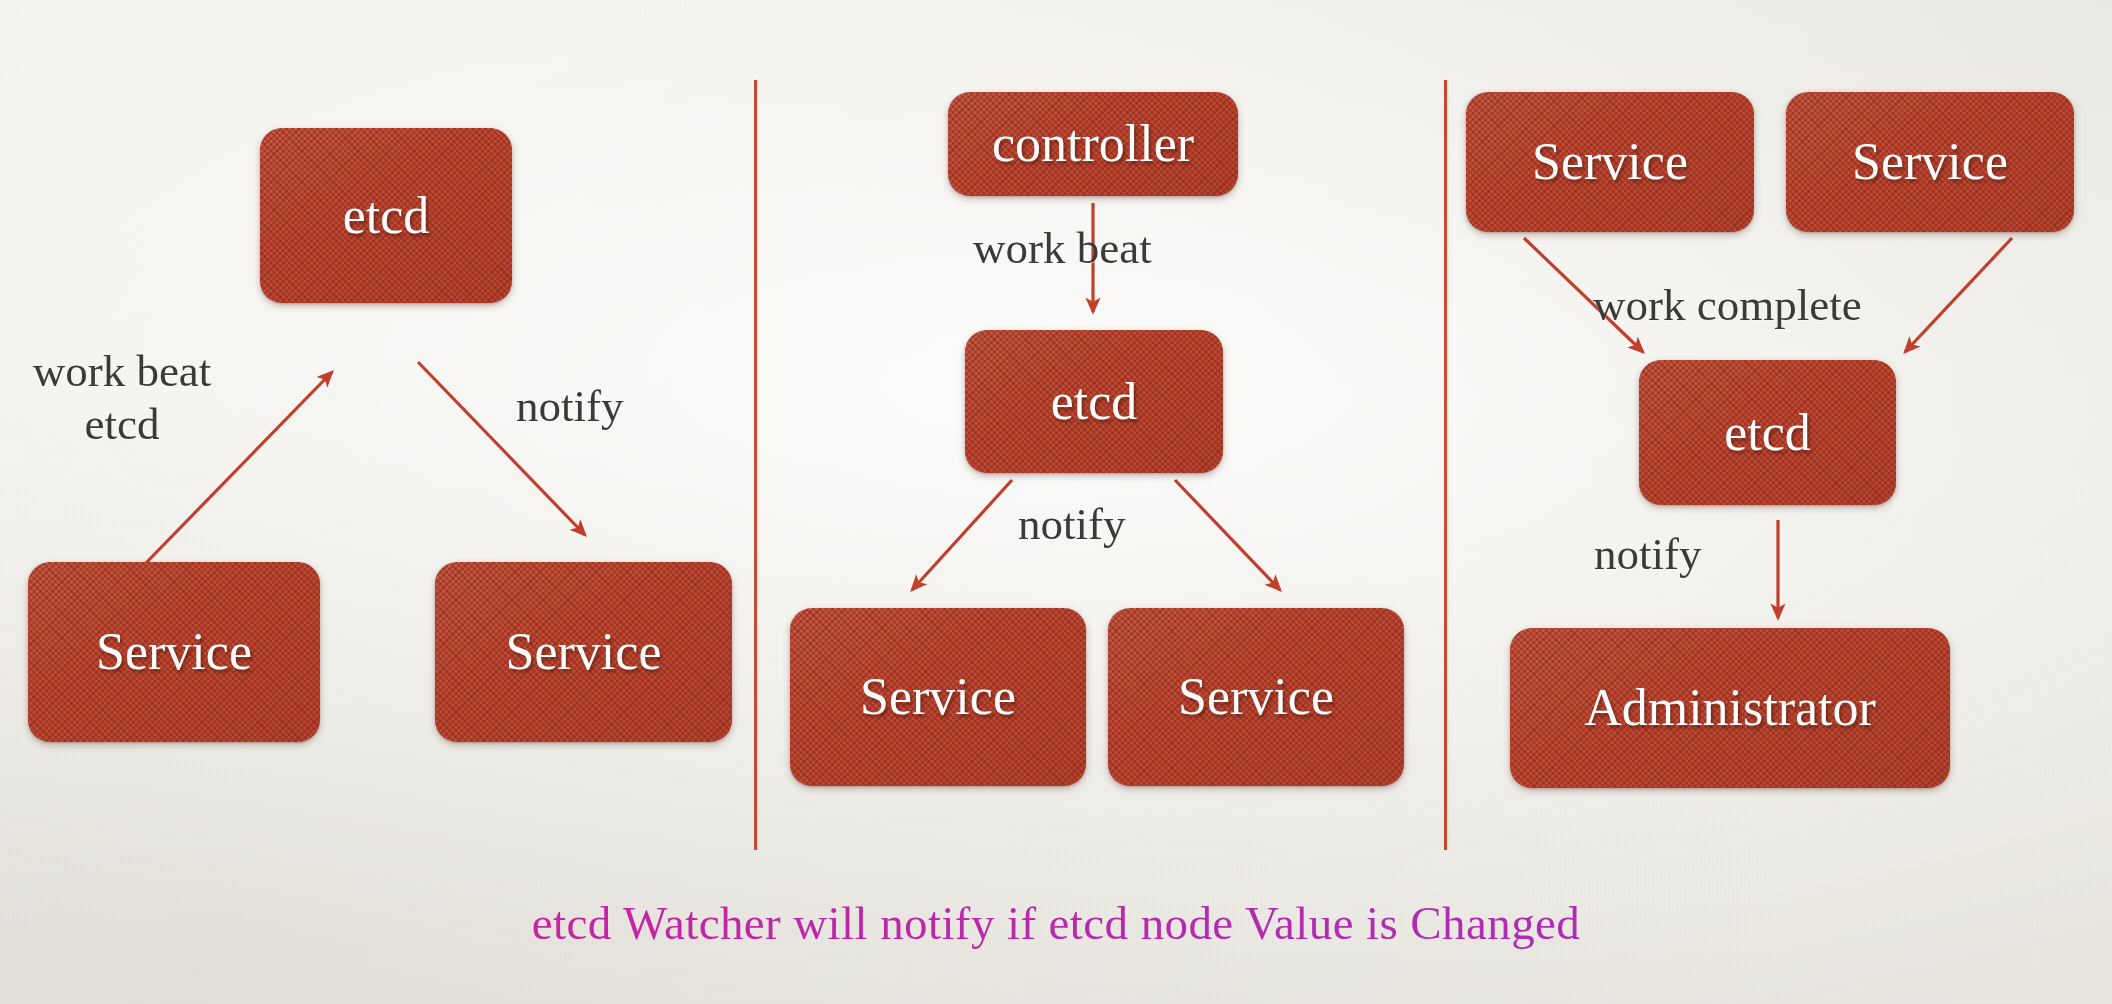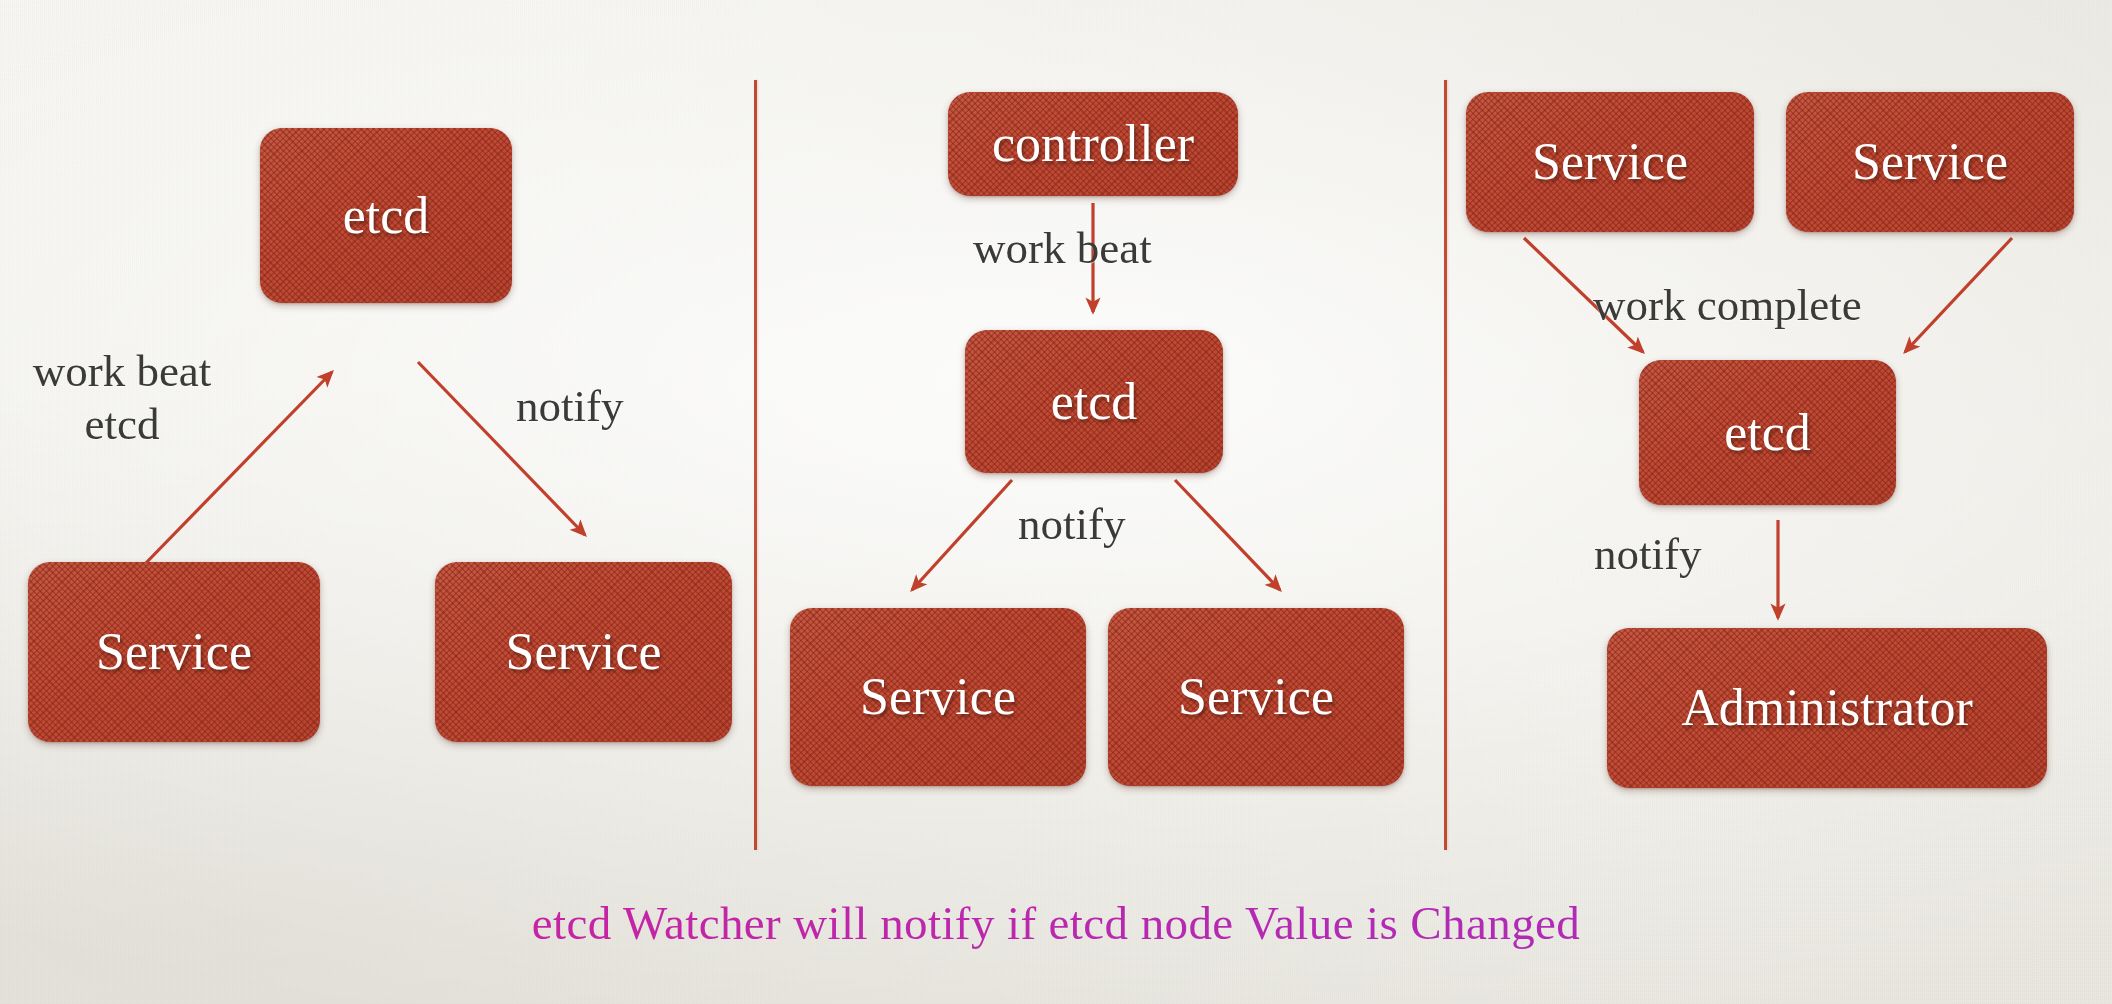--- a/index.html
+++ b/index.html
@@ -174,21 +174,21 @@
   </div>
 
   <div class="node" style="left:1786px; top:92px; width:288px; height:140px; font-size:52px;">
     <span class="label">Service</span>
   </div>
 
   <div class="node" style="left:1639px; top:360px; width:257px; height:145px; font-size:52px;">
     <span class="label">etcd</span>
   </div>
 
-  <div class="node" style="left:1607px; top:628px; width:440px; height:160px; font-size:52px;">
+  <div class="node" style="left:1510px; top:628px; width:440px; height:160px; font-size:52px;">
     <span class="label">Administrator</span>
   </div>
 
   <div class="elabel" style="left:1593px; top:262px; font-size:45px;margin-top:17px;">work complete</div>
 
   <div class="elabel" style="left:1594px; top:528px; font-size:45px;">notify</div>
 
   <div id="caption">etcd Watcher will notify if etcd node Value is Changed</div>
 
 </div>

